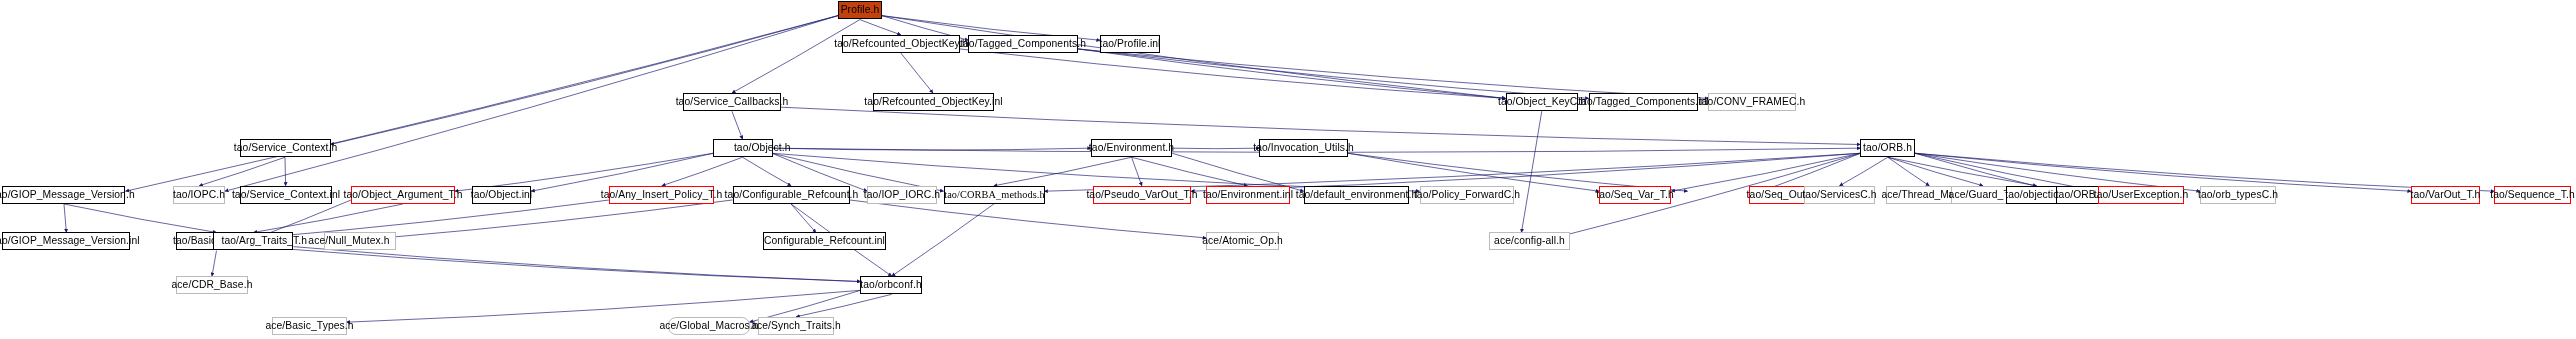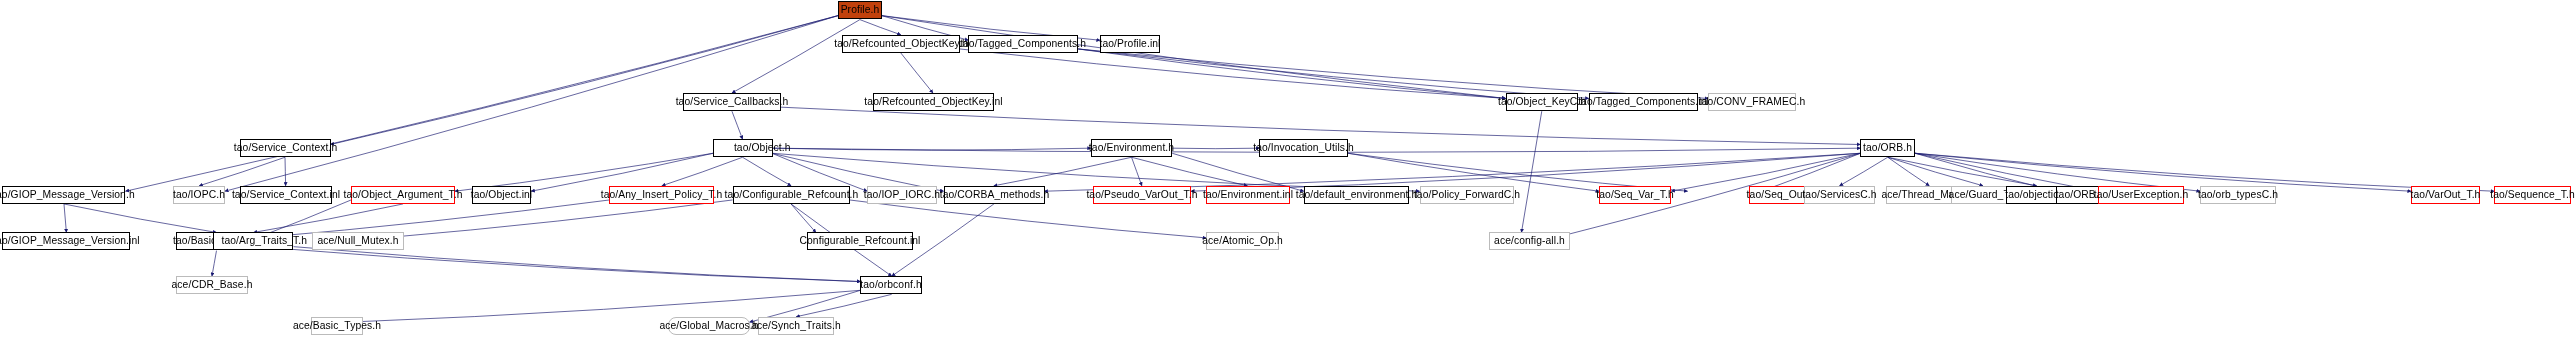--- a/index.html
+++ b/index.html
@@ -192,21 +192,21 @@
       </div>
       <div class="node red" style="left: 609px; top: 186px; width: 105px;">
         <span class="node-label">tao/Any_Insert_Policy_T.h</span>
       </div>
       <div class="node" style="left: 733px; top: 186px; width: 117px;">
         <span class="node-label">tao/Configurable_Refcount.h</span>
       </div>
       <div class="node grey" style="left: 867px; top: 186px; width: 70px; align-items: center;">
         <span class="node-label">tao/IOP_IORC.h</span>
       </div>
-      <div class="node" style="left: 944px; top: 186px; width: 101px;">
+      <div class="node" style="left: 944px; top: 186px; width: 101px; font-family: Liberation Serif, serif;">
         <span class="node-label">tao/CORBA_methods.h</span>
       </div>
       <div class="node red" style="left: 1093px; top: 186px; width: 98px;">
         <span class="node-label">tao/Pseudo_VarOut_T.h</span>
       </div>
       <div class="node red" style="left: 1206px; top: 186px; width: 84px;">
         <span class="node-label">tao/Environment.inl</span>
       </div>
       <div class="node" style="left: 1304px; top: 186px; width: 105px;">
         <span class="node-label">tao/default_environment.h</span>
@@ -249,39 +249,39 @@
       </div>
       <div class="node" style="left: 2.4px; top: 232px; width: 128px;">
         <span class="node-label">tao/GIOP_Message_Version.inl</span>
       </div>
       <div class="node" style="left: 176px; top: 232px; width: 80px;">
         <span class="node-label">tao/Basic_Types.h</span>
       </div>
       <div class="node" style="left: 213px; top: 232px; width: 80px; padding-left: 28px;">
         <span class="node-label">tao/Arg_Traits_T.h</span>
       </div>
-      <div class="node grey" style="left: 312px; top: 232px; width: 92px;">
+      <div class="node grey" style="left: 324px; top: 232px; width: 72px; justify-content: flex-end;">
         <span class="node-label">ace/Null_Mutex.h</span>
       </div>
-      <div class="node" style="left: 763px; top: 232px; width: 106px; margin-left: 44px;">
+      <div class="node" style="left: 763px; top: 232px; width: 123px;">
         <span class="node-label">Configurable_Refcount.inl</span>
       </div>
       <div class="node grey" style="left: 1206px; top: 232px; width: 73px;">
         <span class="node-label">ace/Atomic_Op.h</span>
       </div>
       <div class="node grey" style="left: 1489px; top: 232px; width: 81px;">
         <span class="node-label">ace/config-all.h</span>
       </div>
       <div class="node grey" style="left: 176px; top: 276px; width: 72px;">
         <span class="node-label">ace/CDR_Base.h</span>
       </div>
       <div class="node" style="left: 860px; top: 276px; width: 62px; text-align: center;">
         <span class="node-label">tao/orbconf.h</span>
       </div>
-      <div class="node grey" style="left: 272px; top: 317px; width: 52px; margin-left: 39px;">
+      <div class="node grey" style="left: 272px; top: 317px; width: 75px;">
         <span class="node-label">ace/Basic_Types.h</span>
       </div>
       <div class="node grey" style="left: 668px; top: 317px; width: 82px; border-radius: 8px;">
         <span class="node-label">ace/Global_Macros.h</span>
       </div>
       <div class="node grey" style="left: 758px; top: 317px; width: 76px;">
         <span class="node-label">ace/Synch_Traits.h</span>
       </div>
     </div>
 </div>

